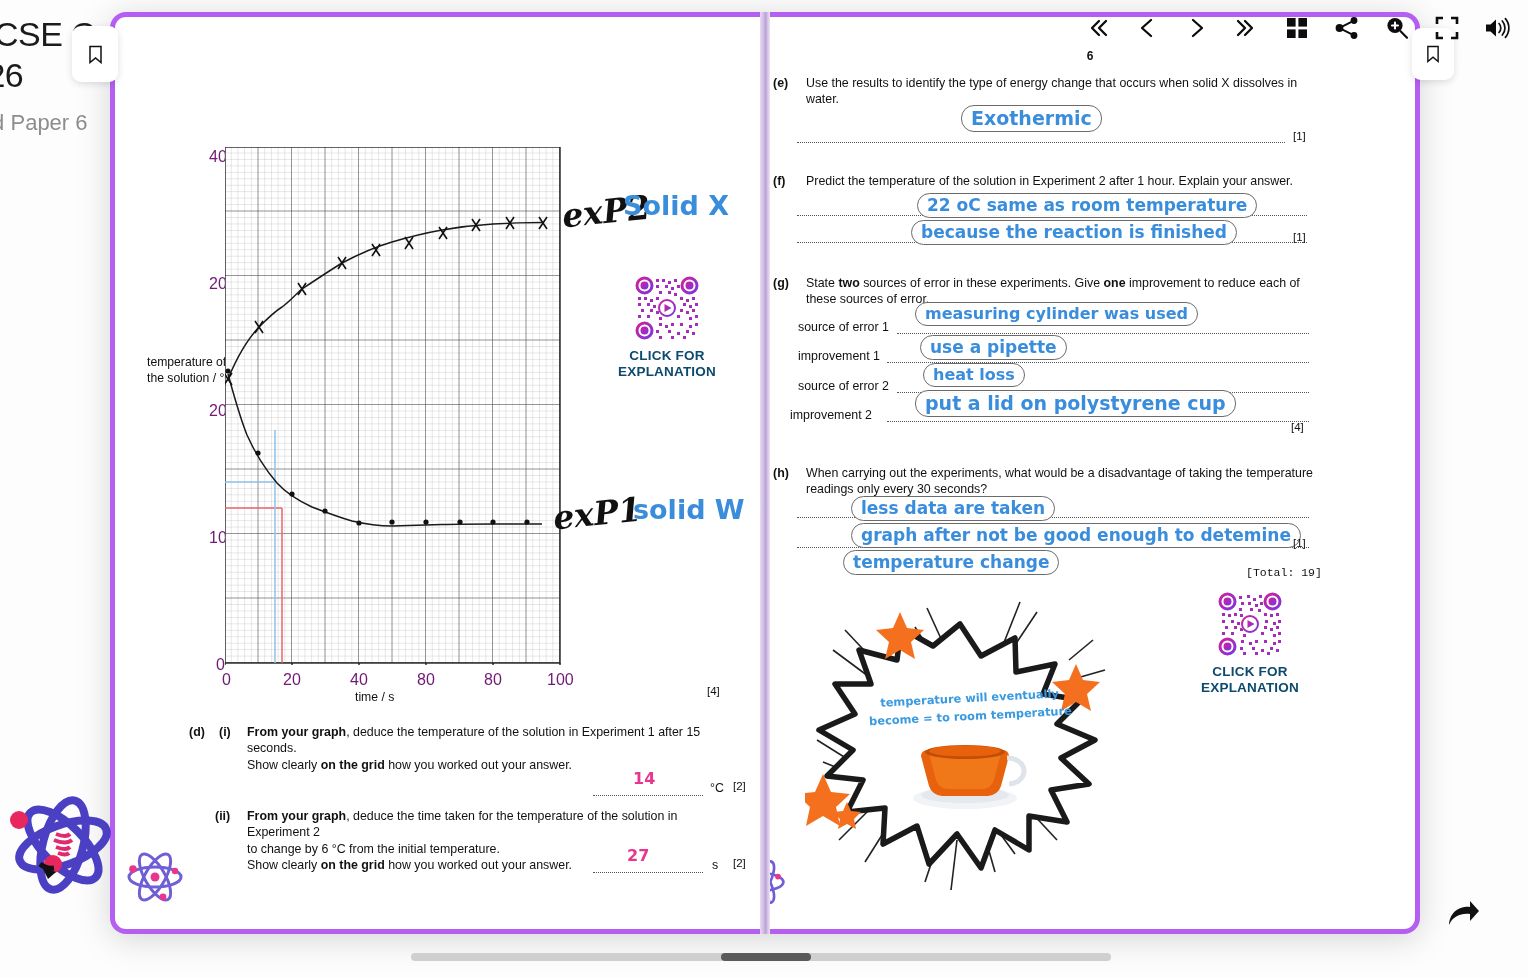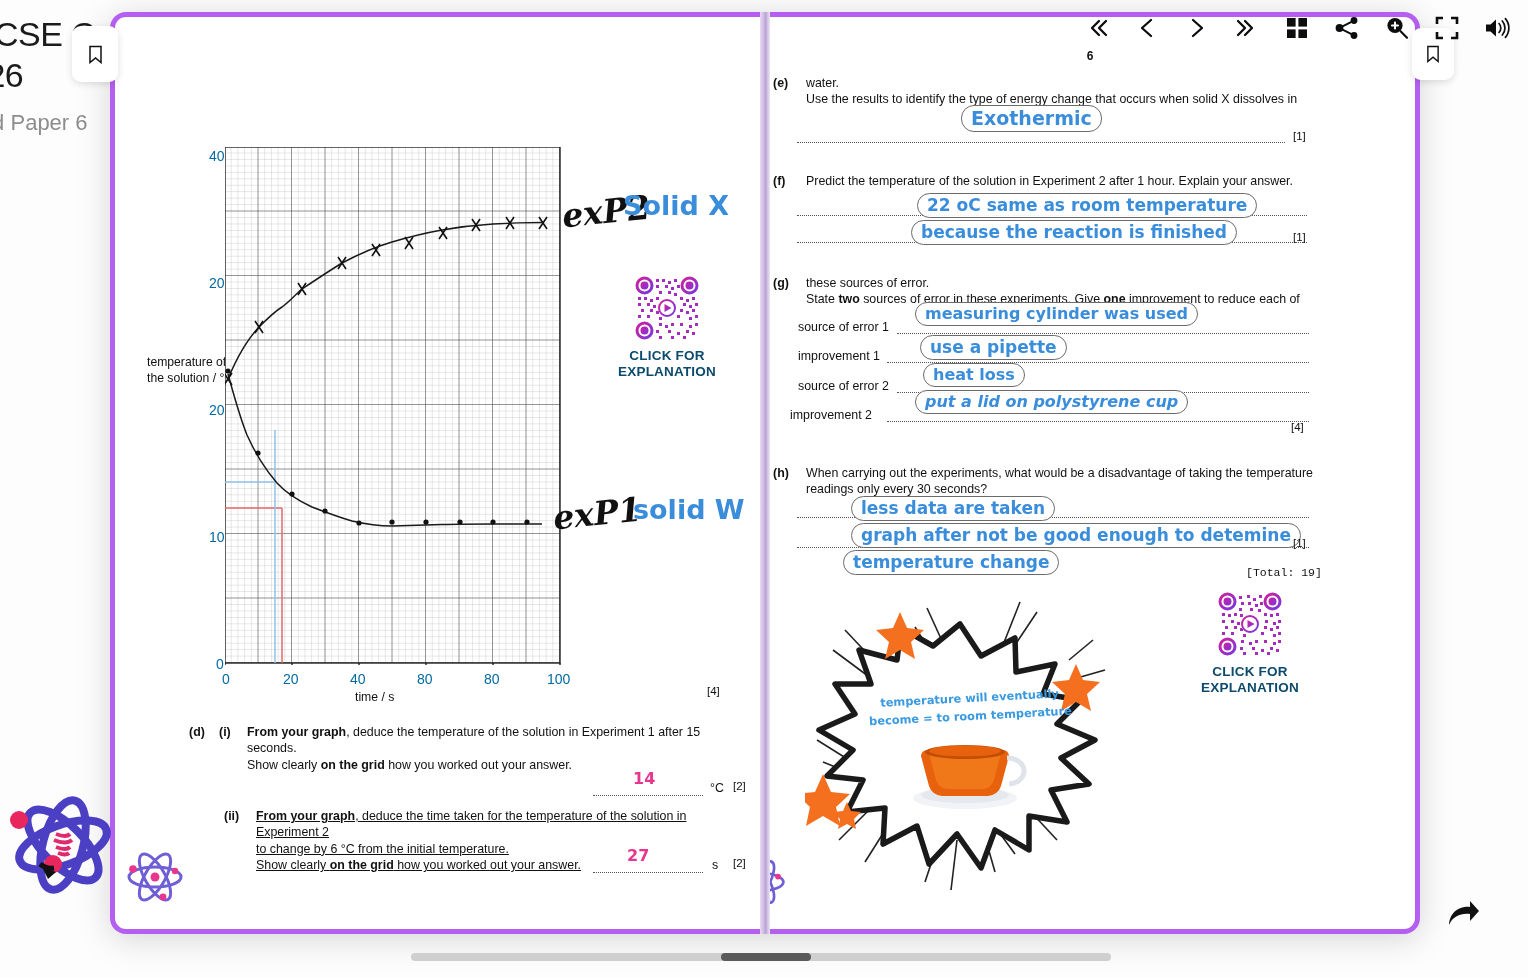--- a/index.html
+++ b/index.html
@@ -112,21 +112,21 @@
   .graph-wrap { position: absolute; left: 110px; top: 130px; width: 470px; height: 560px; }
   .axis-label-y {
     position: absolute; left: -78px; top: 208px;
     width: 100px; text-align: left;
     font-size: 12.2px; color: #111; line-height: 1.3;
   }
   .axis-label-x {
     position: absolute; left: 130px; top: 543px;
     font-size: 12.2px; color: #111;
   }
-  .ytick, .xtick { position: absolute; font-size: 14px; color: #0369a1; }
+  .ytick, .xtick { position: absolute; font-size: 16px; color: #701a75; }
 
   
   .hand-black {
     position: absolute;
     font-family: "DejaVu Serif", serif;
     font-style: italic; font-weight: 700;
     color: #111; white-space: nowrap;
   }
   .hand-blue {
     position: absolute;
@@ -457,21 +457,21 @@
               <b>From your graph</b><span>, deduce the temperature of the solution in Experiment 1 after 15 seconds.</span>
               <div><span>Show clearly </span><b>on the grid</b><span> how you worked out your answer.</span></div>
             </div>
           </div>
         </div>
         <div class="hand-pink" style="left:518px; top:752px; font-size:16px;">14</div>
         <div class="dots" style="position:absolute; left:478px; top:778px; width:110px;"></div>
         <div class="q" style="left:595px; top:763px;">°C</div>
         <div class="marks" style="position:absolute; left:618px; top:763px;">[2]</div>
 
-        <div class="q" style="left:83px; top:791px; width:540px;text-decoration:underline;">
+        <div class="q" style="left:74px; top:791px; width:540px;">
           <div style="position:relative;">
             <span class="lbl" style="position:absolute; left:26px;">(ii)</span>
             <div style="margin-left:58px;">
               <b>From your graph</b><span>, deduce the time taken for the temperature of the solution in Experiment 2</span>
               <div>to change by 6 °C from the initial temperature.</div>
               <div><span>Show clearly </span><b>on the grid</b><span> how you worked out your answer.</span></div>
             </div>
           </div>
         </div>
         <div class="hand-pink" style="left:512px; top:829px; font-size:16px;">27</div>
@@ -500,22 +500,22 @@
 
     <div class="page right">
       <div class="page-inner">
 
         <div class="page-num">6</div>
 
         <div class="q" style="left:8px; top:58px; width:552px;">
           <div style="position:relative;">
             <span class="lbl" style="position:absolute;left:0;">(e)</span>
             <div style="margin-left:33px;">
+              <div>Use the results to identify the type of energy change that occurs when solid X dissolves in</div>
               <div>water.</div>
-              <div>Use the results to identify the type of energy change that occurs when solid X dissolves in</div>
             </div>
           </div>
         </div>
         <div class="dots" style="position:absolute; left:32px; top:125px; width:488px;"></div>
         <div class="hand-blue boxed" style="left:196px; top:88px; font-size:19px;">Exothermic</div>
         <div class="marks" style="position:absolute; left:528px; top:113px;">[1]</div>
 
         <div class="q" style="left:8px; top:156px; width:552px;">
           <div style="position:relative;">
             <span class="lbl" style="position:absolute;left:0;">(f)</span>
@@ -525,41 +525,41 @@
         <div class="dots" style="position:absolute; left:32px; top:198px; width:510px;"></div>
         <div class="dots" style="position:absolute; left:32px; top:225px; width:510px;"></div>
         <div class="hand-blue boxed" style="left:152px; top:176px; font-size:17px;">22 oC same as room temperature</div>
         <div class="hand-blue boxed" style="left:146px; top:203px; font-size:17px;">because the reaction is finished</div>
         <div class="marks" style="position:absolute; left:528px; top:214px;">[1]</div>
 
         <div class="q" style="left:8px; top:258px; width:552px;">
           <div style="position:relative;">
             <span class="lbl" style="position:absolute;left:0;">(g)</span>
             <div style="margin-left:33px;">
+              <div><span>State </span><b>two</b><span> sources of error in these experiments. Give </span><b>one</b><span> improvement to reduce each of</span></div>
               <div>these sources of error.</div>
-              <div><span>State </span><b>two</b><span> sources of error in these experiments. Give </span><b>one</b><span> improvement to reduce each of</span></div>
             </div>
           </div>
         </div>
 
         <div class="q" style="left:33px; top:302px;">source of error 1</div>
         <div class="dots" style="position:absolute; left:132px; top:316px; width:412px;"></div>
         <div class="hand-blue boxed" style="left:150px; top:285px; font-size:16px;">measuring cylinder was used</div>
 
         <div class="q" style="left:33px; top:331px;">improvement 1</div>
         <div class="dots" style="position:absolute; left:122px; top:345px; width:422px;"></div>
         <div class="hand-blue boxed" style="left:155px; top:318px; font-size:17px;">use a pipette</div>
 
         <div class="q" style="left:33px; top:361px;">source of error 2</div>
         <div class="dots" style="position:absolute; left:132px; top:375px; width:412px;"></div>
         <div class="hand-blue boxed" style="left:158px; top:346px; font-size:16px;">heat loss</div>
 
         <div class="q" style="left:25px; top:390px;">improvement 2</div>
         <div class="dots" style="position:absolute; left:122px; top:404px; width:422px;"></div>
-        <div class="hand-blue boxed" style="left:150px; top:373px; font-size:16px;font-style:italic;">put a lid on polystyrene cup</div>
+        <div class="hand-blue boxed" style="left:150px; top:373px; font-size:19px;">put a lid on polystyrene cup</div>
 
         <div class="marks" style="position:absolute; left:526px; top:404px;">[4]</div>
 
         <div class="q" style="left:8px; top:448px; width:552px;">
           <div style="position:relative;">
             <span class="lbl" style="position:absolute;left:0;">(h)</span>
             <div style="margin-left:33px;">
               <div>When carrying out the experiments, what would be a disadvantage of taking the temperature</div>
               <div>readings only every 30 seconds?</div>
             </div>

